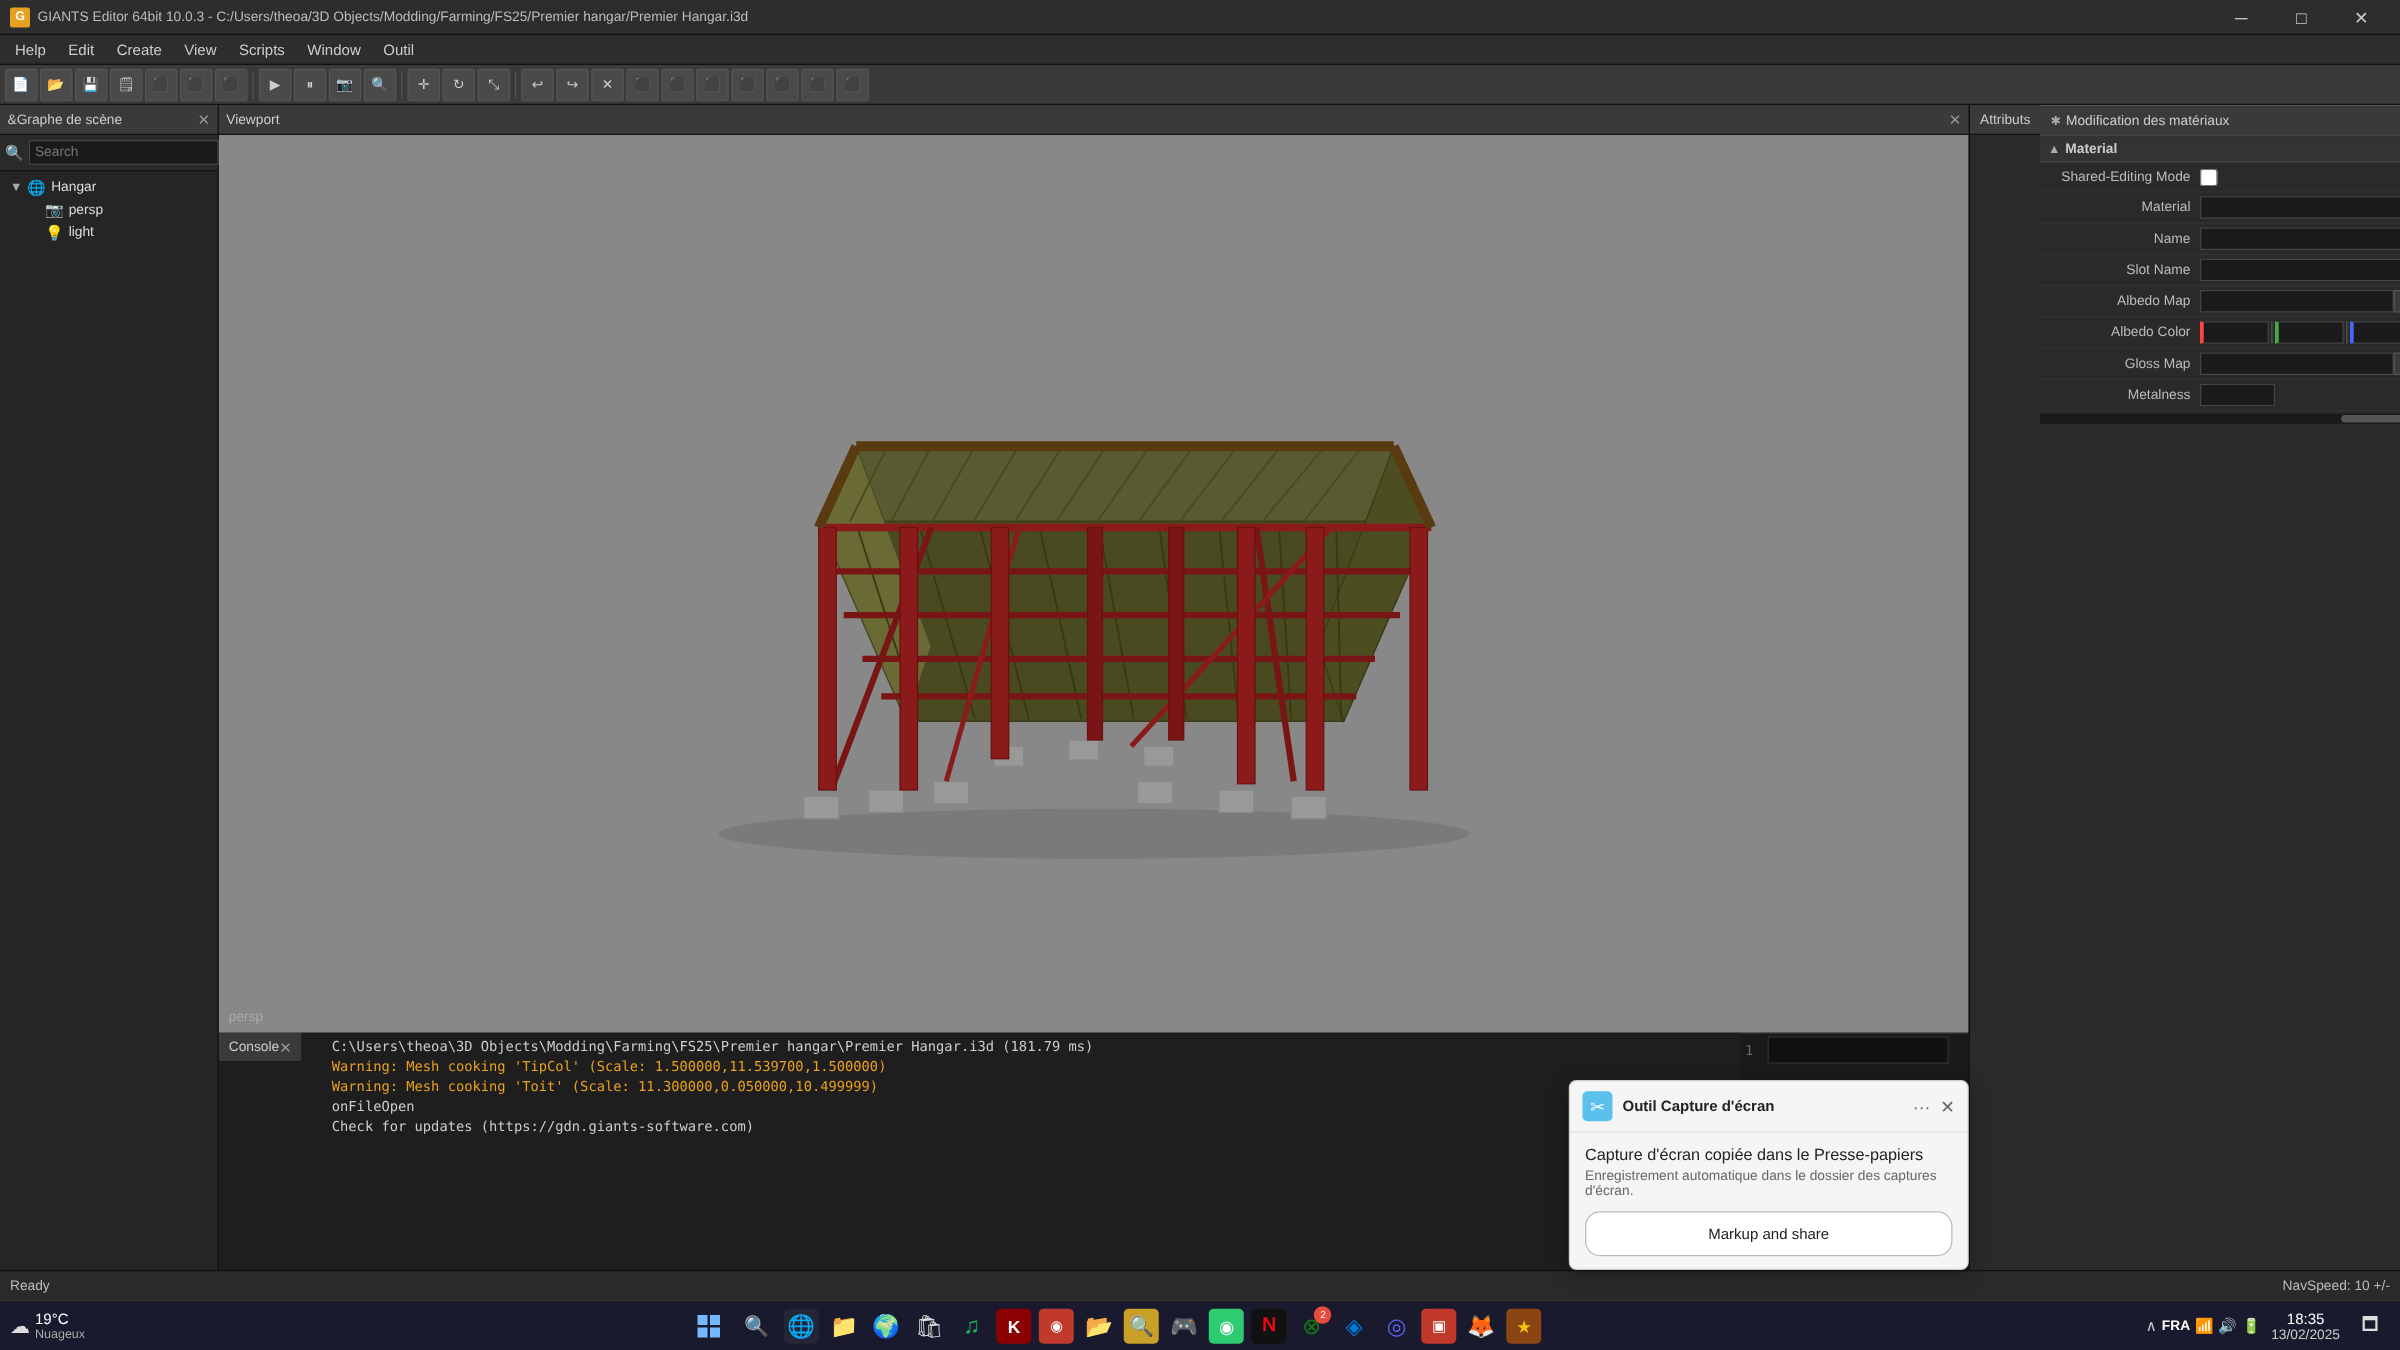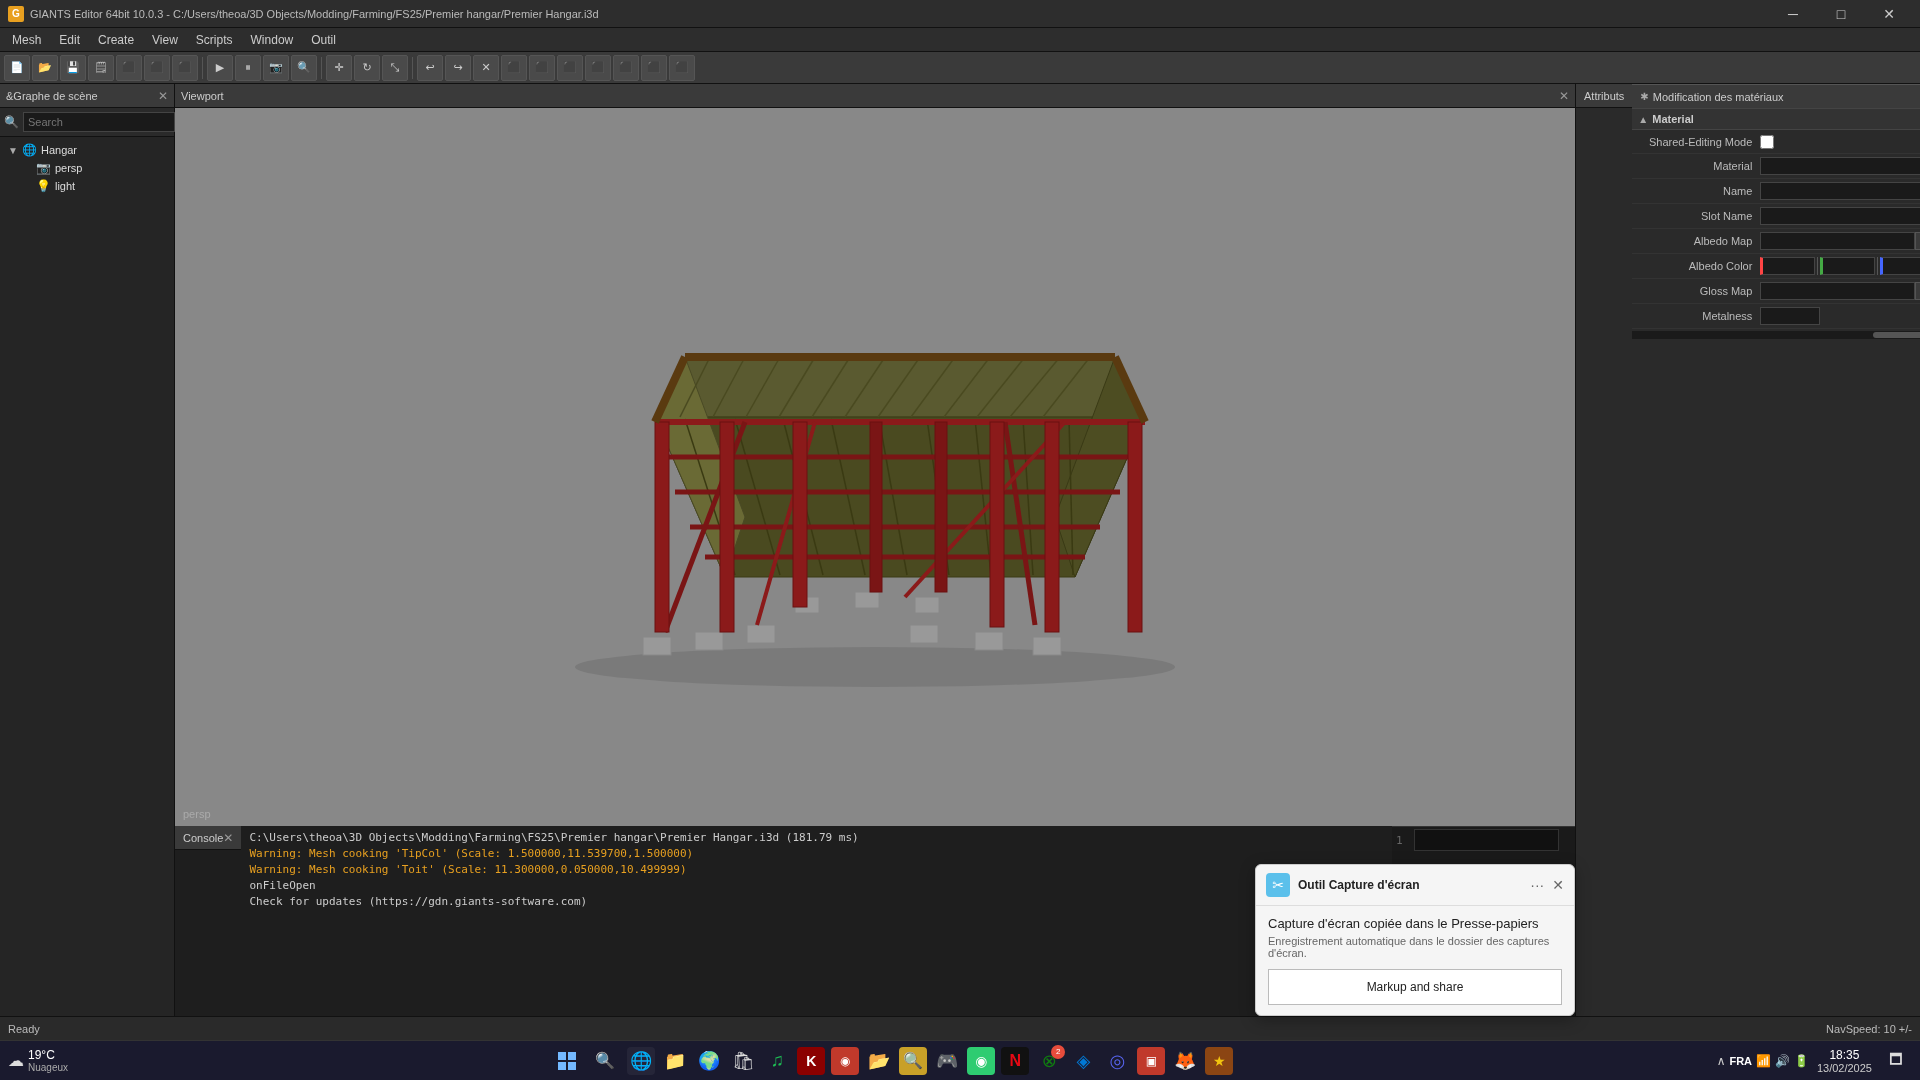--- a/index.html
+++ b/index.html
@@ -177,21 +177,21 @@
       padding: 0 8px;
       border-bottom: 1px solid #111;
     }
     #console-content {
       flex: 1;
       padding: 4px 8px;
       overflow-y: auto;
       font-size: 11px;
       font-family: monospace;
     }
-    .console-line { line-height: 16px; }
+    .console-line { line-height: 16px; margin-left: 16px; }
     .console-normal { color: #ccc; }
     .console-warning { color: #e8a020; }
     #console-input-area {
       padding: 2px 4px;
       background: #1a1a1a;
       border-top: 1px solid #333;
     }
     #console-input {
       width: 100%;
       height: 22px;
@@ -229,21 +229,21 @@
     .capture-menu-btn { cursor: pointer; color: #666; font-size: 14px; }
     .capture-close-btn { cursor: pointer; color: #666; font-size: 14px; }
     #capture-body { padding: 10px 12px; }
     .capture-main-text { font-size: 13px; font-weight: 500; color: #222; margin-bottom: 4px; }
     .capture-sub-text { font-size: 11px; color: #666; margin-bottom: 10px; }
     #markup-share-btn {
       width: 100%;
       height: 36px;
       background: white;
       border: 1px solid #bbb;
-      border-radius: 0;
+      border-radius: 12px;
       font-size: 12px;
       color: #222;
       cursor: pointer;
       display: flex;
       align-items: center;
       justify-content: center;
     }
 
     
     #statusbar {
@@ -358,21 +358,21 @@
       <span style="font-size:11px;color:#bbb;">GIANTS Editor 64bit 10.0.3 - C:/Users/theoa/3D Objects/Modding/Farming/FS25/Premier hangar/Premier Hangar.i3d</span>
     </div>
     <div id="titlebar-controls">
       <button class="titlebar-btn">─</button>
       <button class="titlebar-btn">□</button>
       <button class="titlebar-btn close">✕</button>
     </div>
   </div>
 
   <div id="menubar">
-    <span class="menu-item">Mesh</span>
+    <span class="menu-item">Help</span>
     <span class="menu-item">Edit</span>
     <span class="menu-item">Create</span>
     <span class="menu-item">View</span>
     <span class="menu-item">Scripts</span>
     <span class="menu-item">Window</span>
     <span class="menu-item">Outil</span>
   </div>
 
   <div id="toolbar">
     <div class="toolbar-btn">📄</div>

